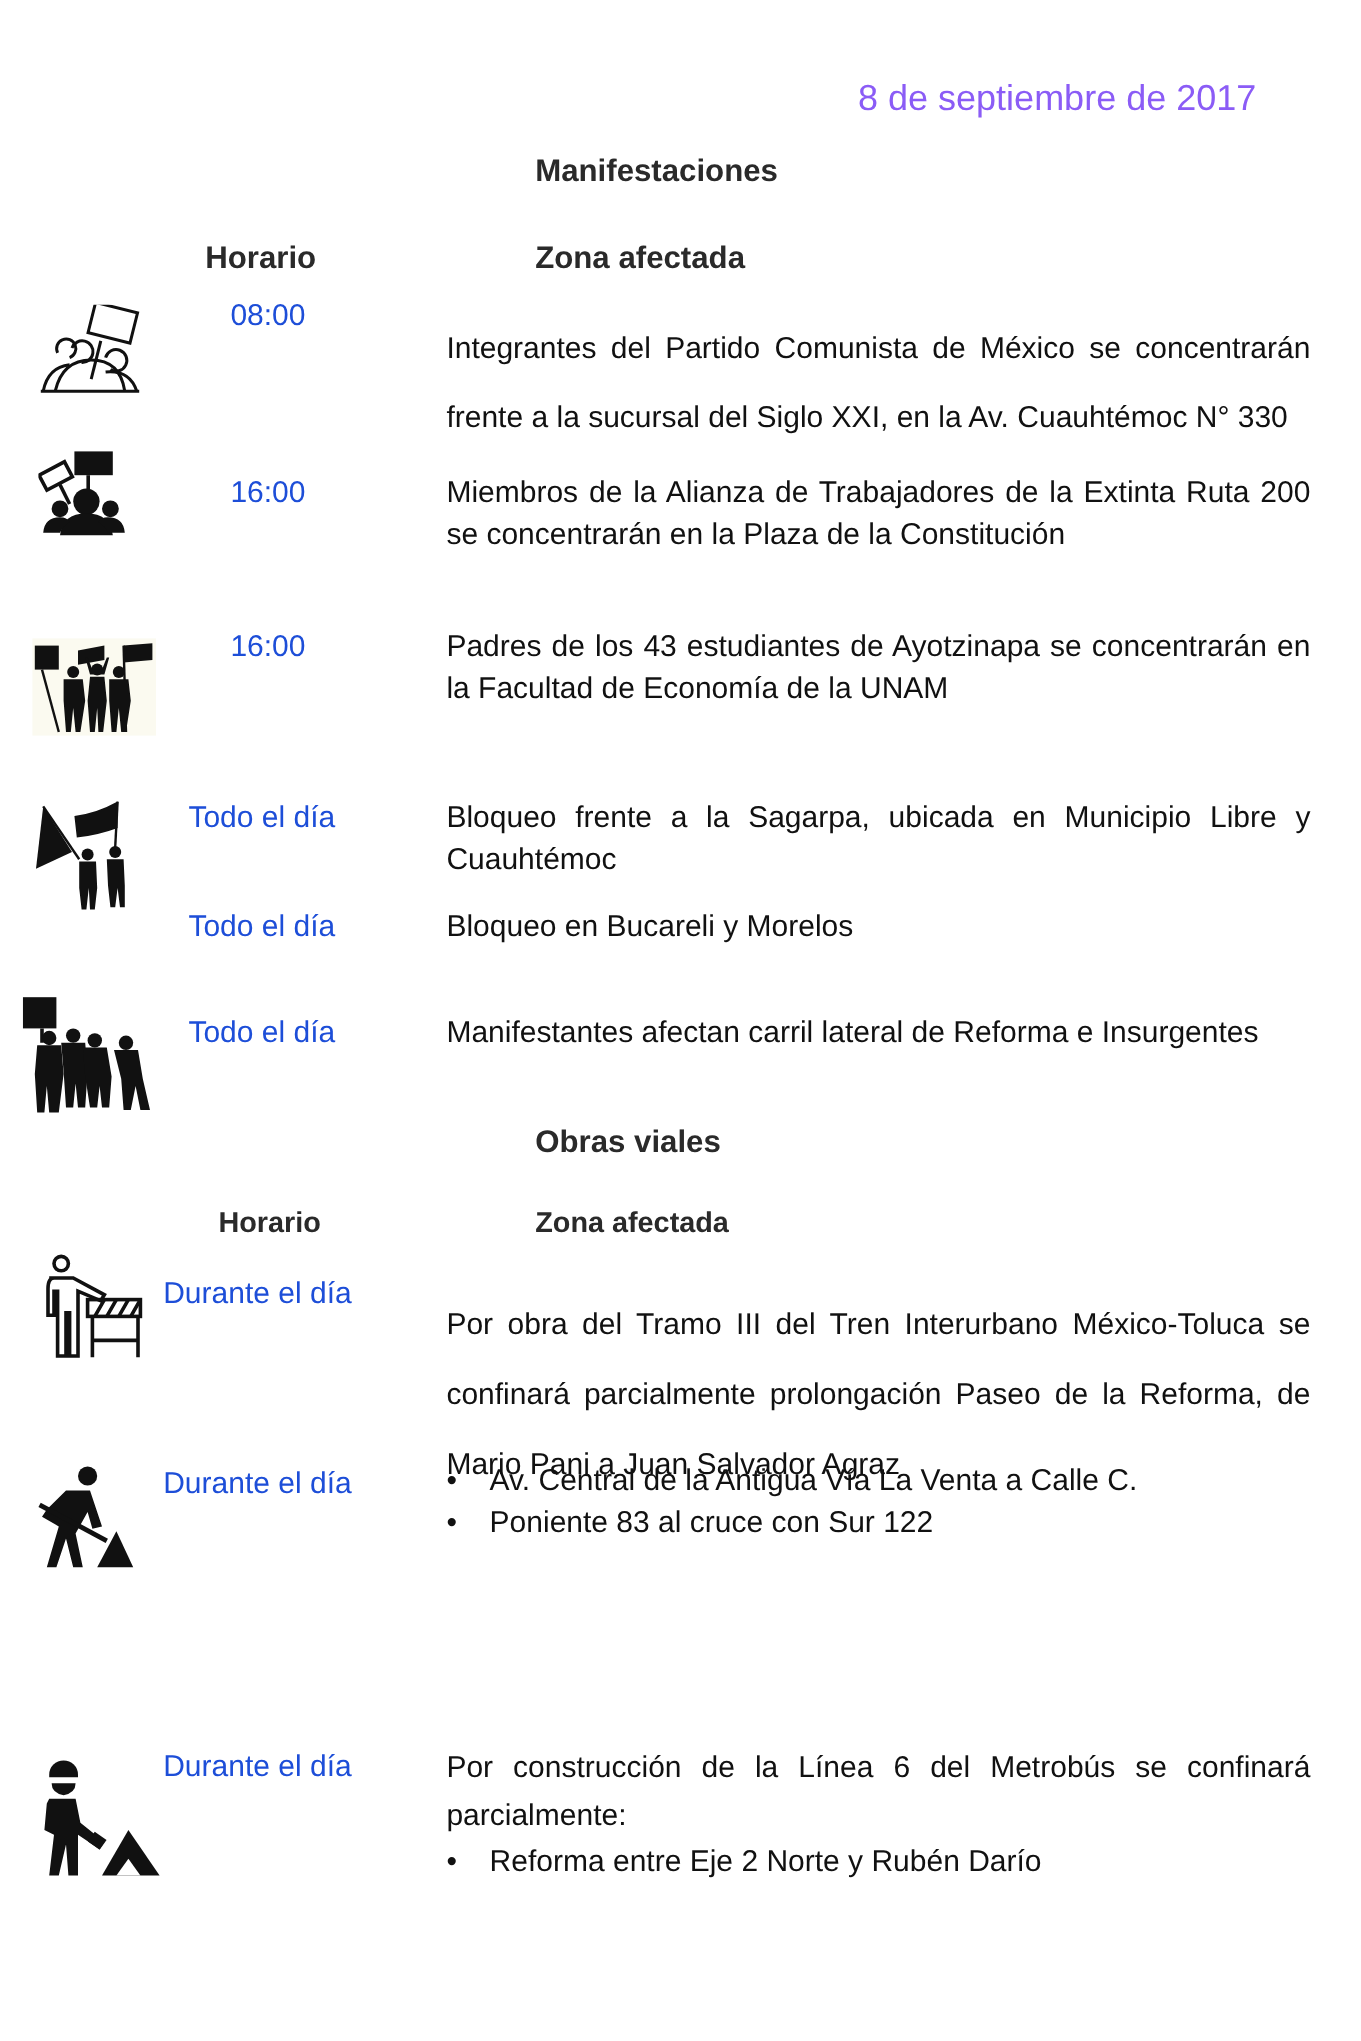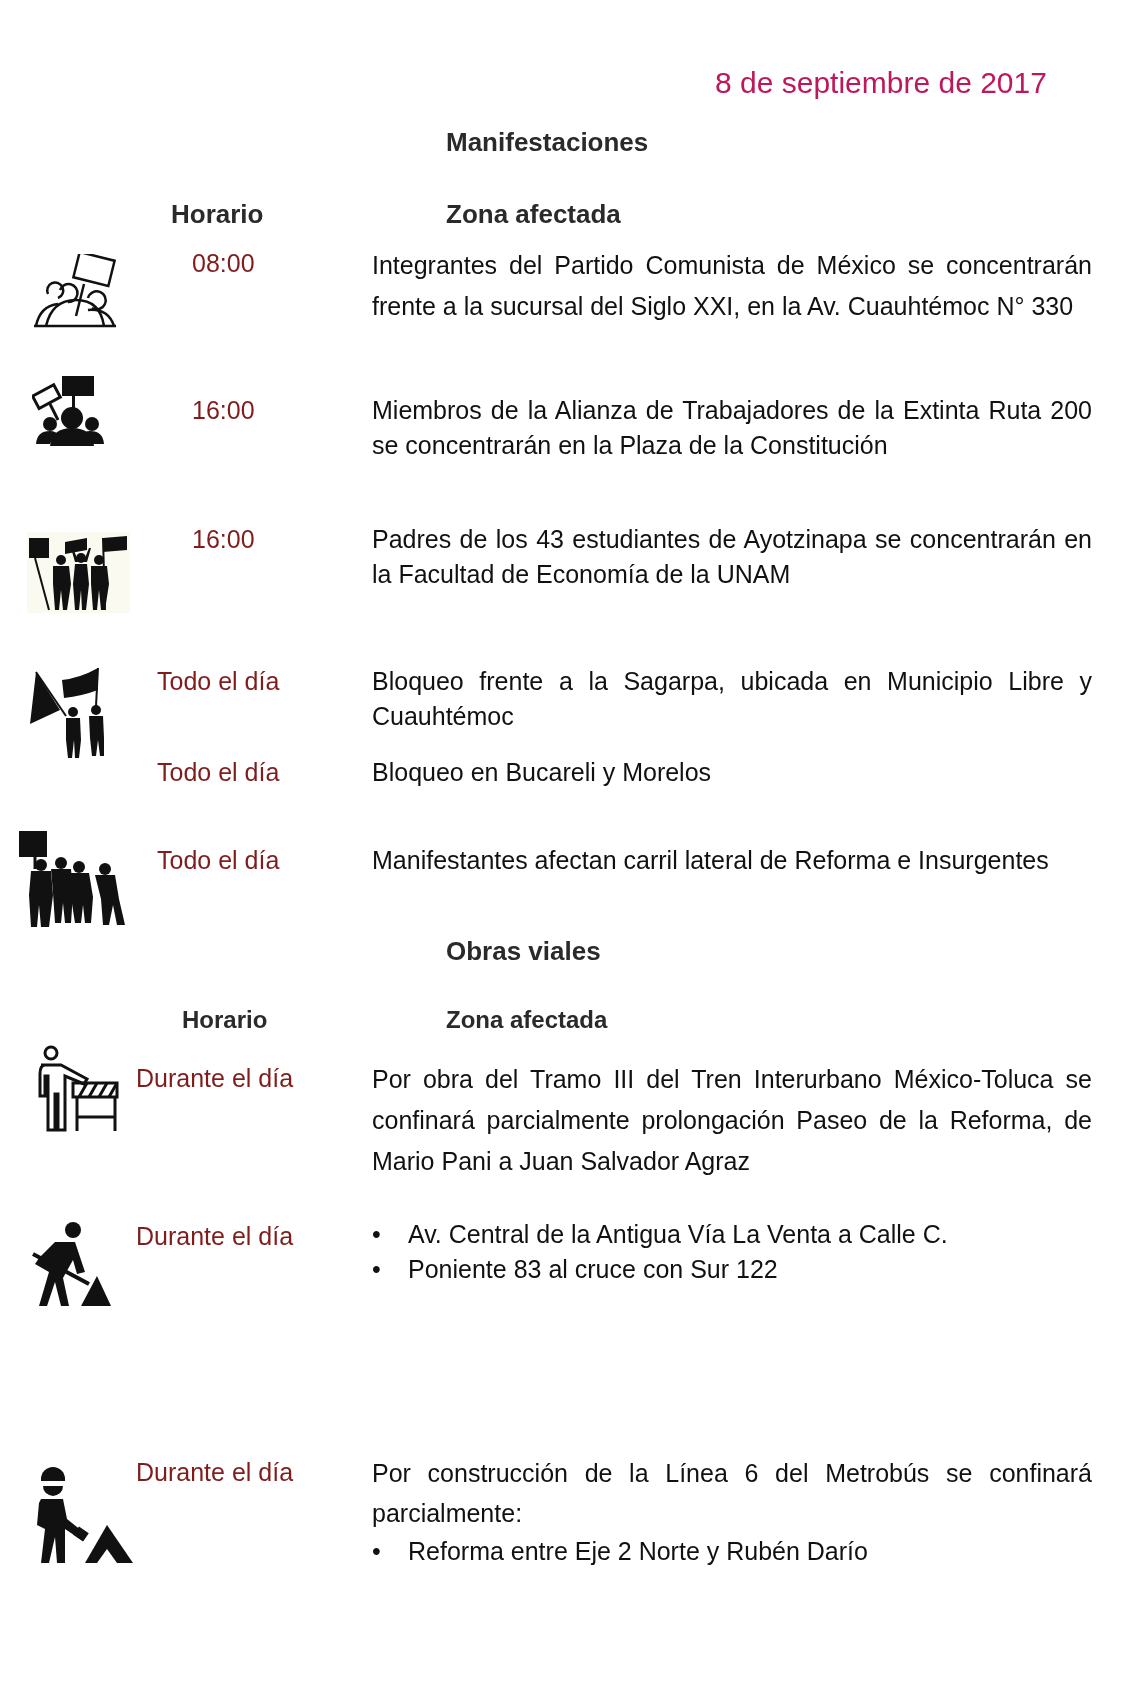--- a/index.html
+++ b/index.html
@@ -1,26 +1,26 @@
 <!DOCTYPE html>
 <html><head>
 <meta charset="utf-8">
 <style>
   html, body { margin:0; padding:0; background:#ffffff; }
   body { width:1134px; height:1701px; position:relative; overflow:hidden;
          font-family:"Liberation Sans", sans-serif; color:#1a1a1a; }
   .abs { position:absolute; }
-  .date { left:715px; top:66px; font-size:30px; white-space:nowrap; color:#be185d; }
+  .date { left:715px; top:66px; font-size:30px; white-space:nowrap; color:#8b5cf6; }
   .section-title { font-size:26px; font-weight:bold; color:#2a2a2a; white-space:nowrap; }
   .col-head { font-size:26px; font-weight:bold; color:#2a2a2a; white-space:nowrap; }
   .col-head.small { font-size:24px; }
-  .time { font-size:25px; white-space:nowrap; color:#7f1d1d; }
+  .time { font-size:25px; white-space:nowrap; color:#1d4ed8; }
   .desc { left:372px; width:720px; font-size:25px; text-align:justify; text-align-last:left; color:#111; }
   .desc p { margin:0; }
-  .lh41 { line-height:41px; }
+  .lh41 { line-height:58px;margin-top:16px; }
   .lh35 { line-height:35px; }
   .bullet { display:block; }
   .bullet .dot { display:inline-block; width:36px; }
   .icon { position:absolute; }
   .icon svg { width:100%; height:100%; display:block; }
 </style>
 </head>
 <body>
 
 <div class="abs date">8 de septiembre de 2017</div>

